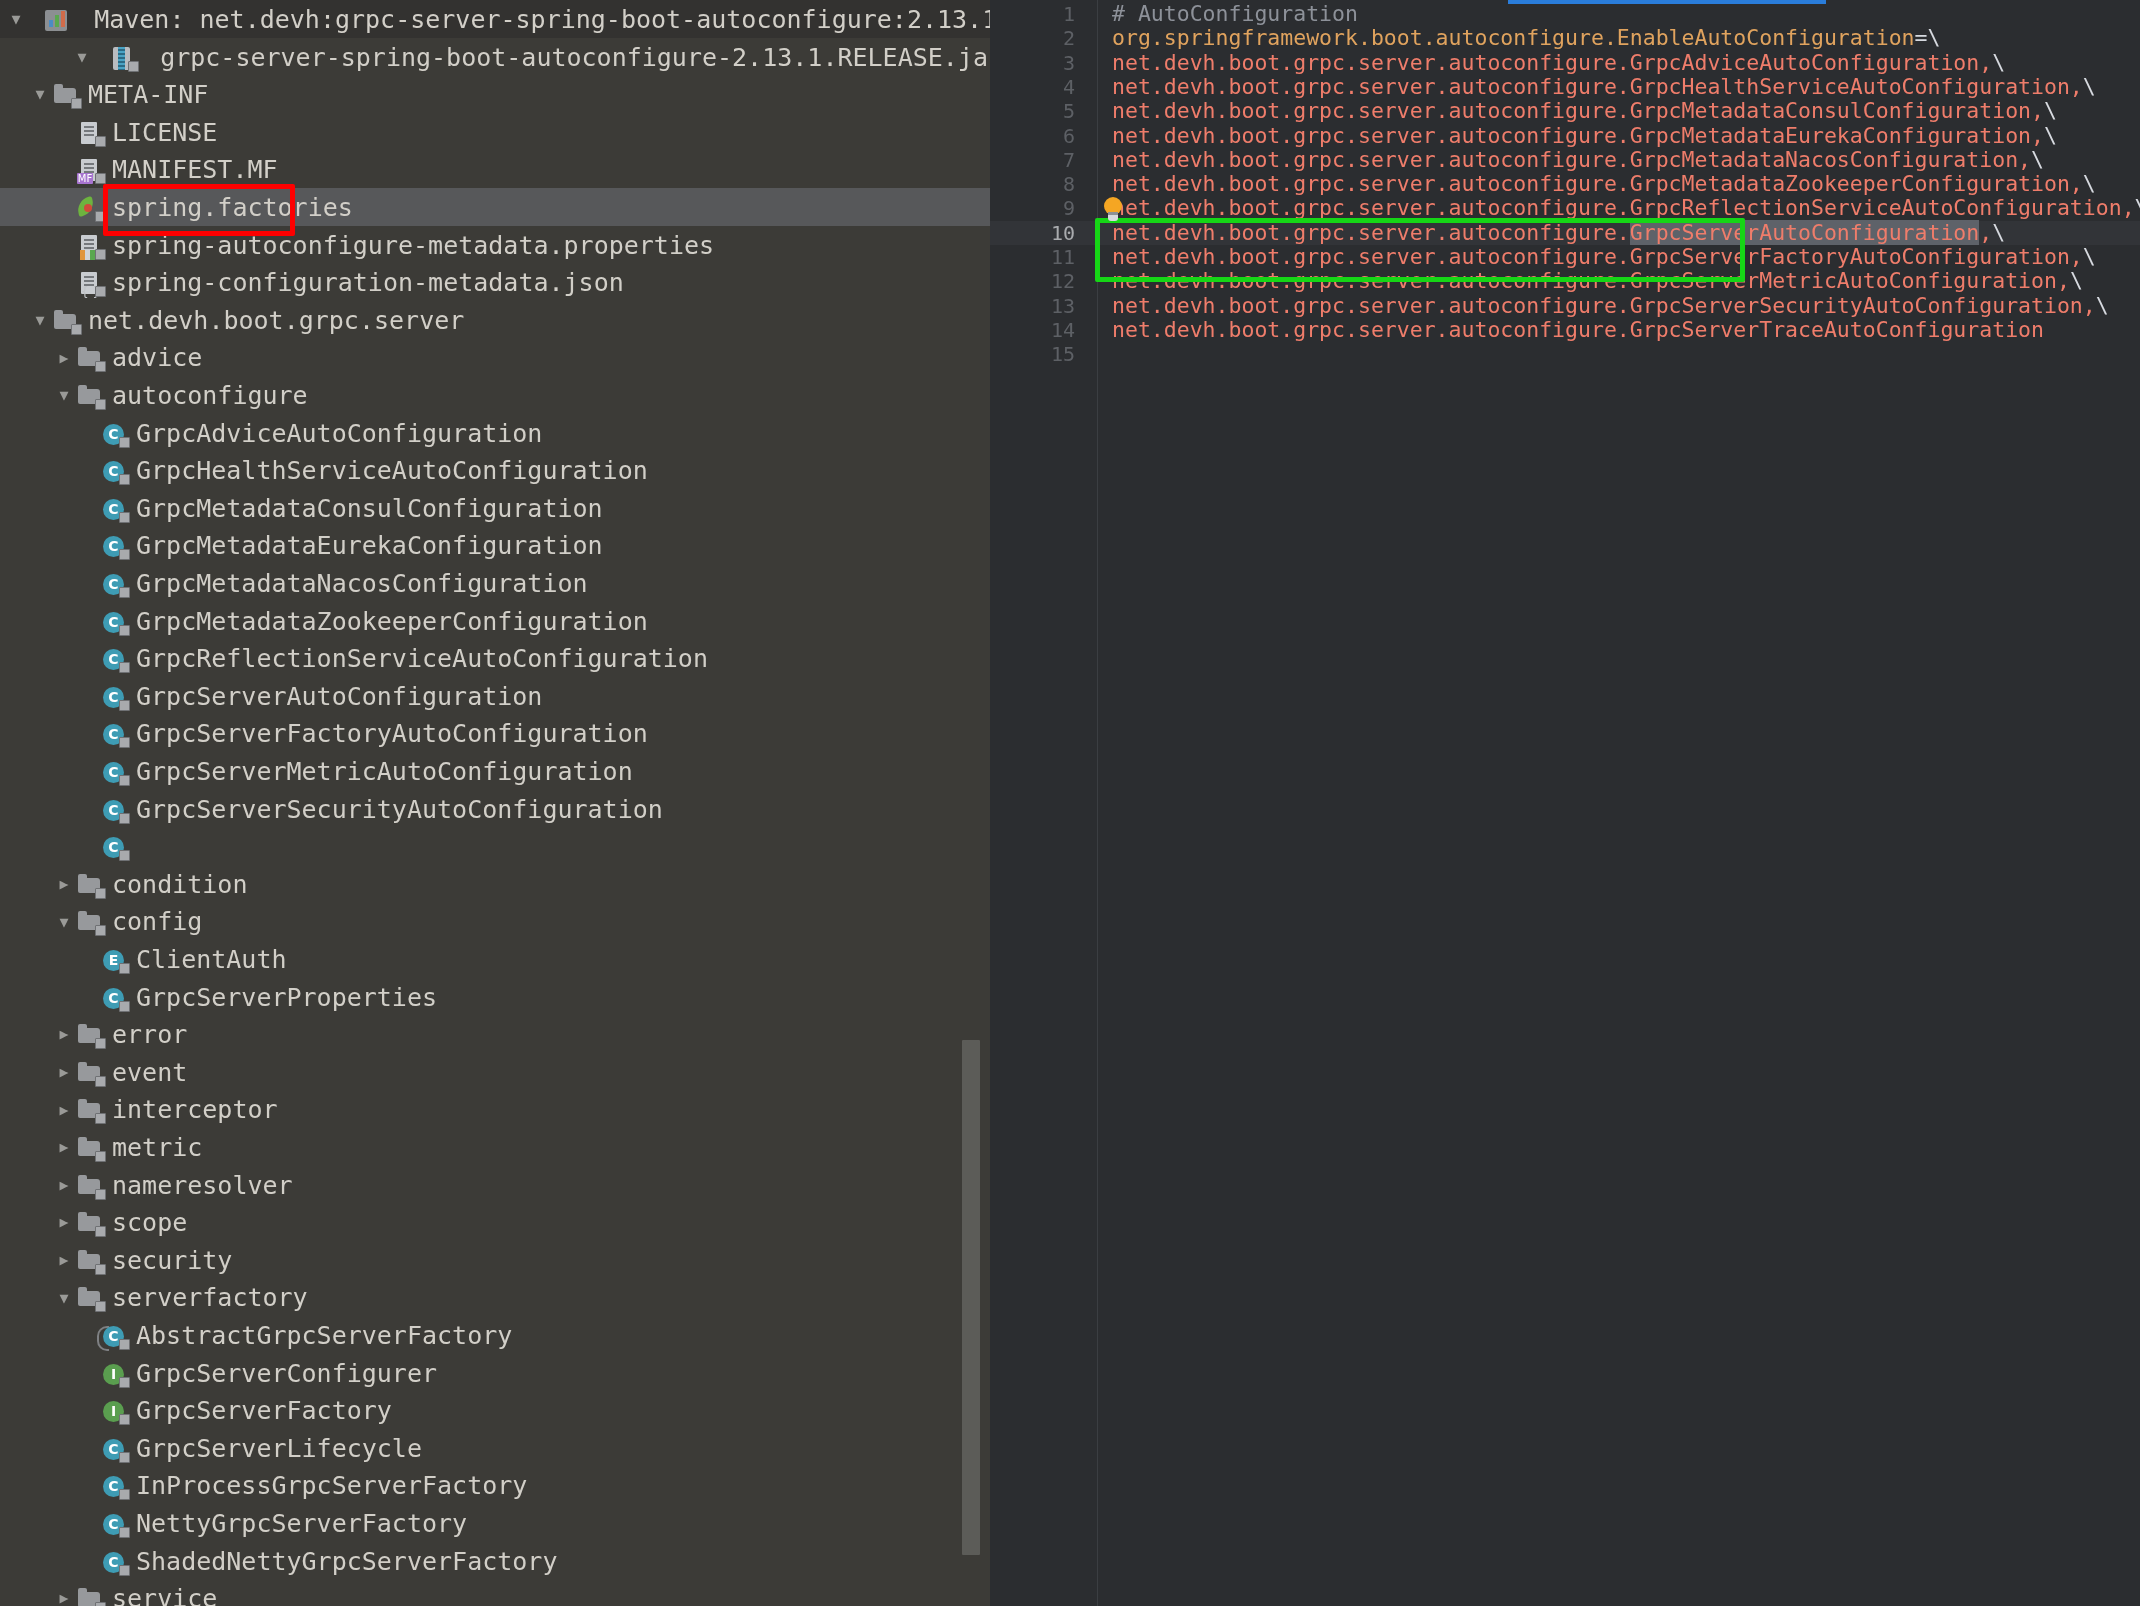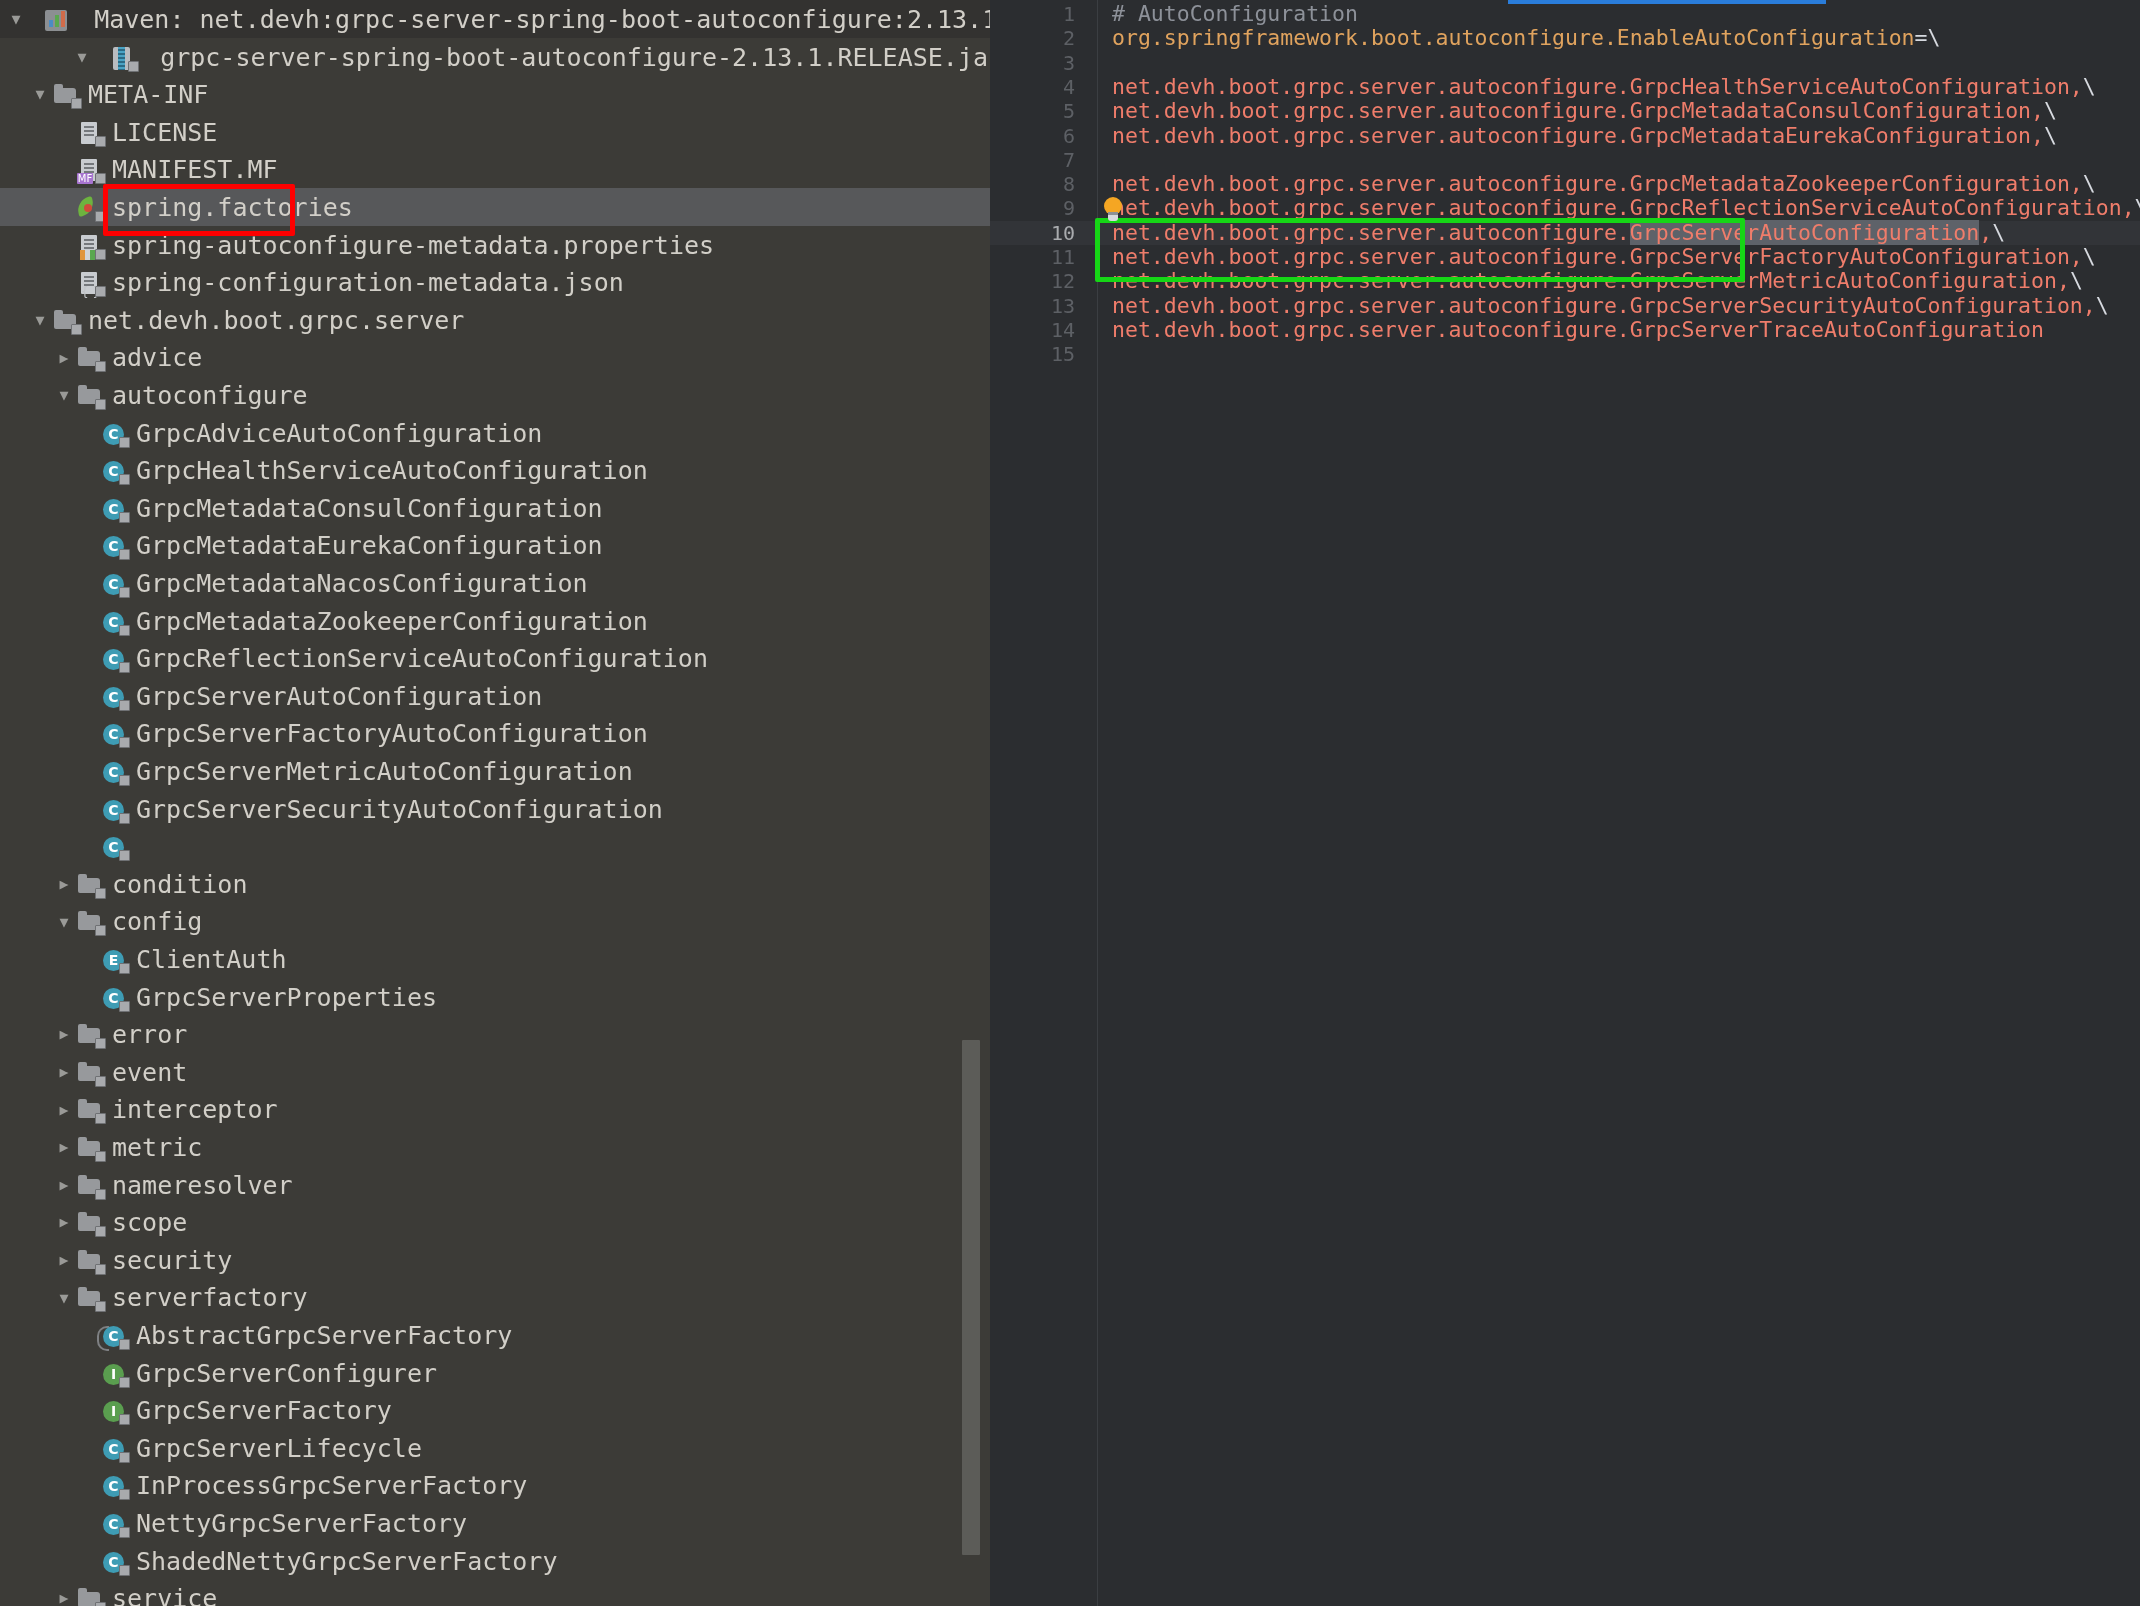--- a/index.html
+++ b/index.html
@@ -386,25 +386,25 @@
   <div id="red-annot" style="left: 103px; top: 184px; width: 182px; height: 41.6px;"></div>
 
   <div id="editor-panel">
     <div id="tab-underline" style="left:518px; width:318px;"></div>
     <div id="gutter"></div>
     <div id="gutter-sep"></div>
 
     <div id="ed-lines">
         <div class="ed-line" style="top: 2px; z-index: 2;"><span class="num">1</span><span class="code"><span class="tok-comment"># AutoConfiguration</span></span></div>
         <div class="ed-line" style="top: 26.3px; z-index: 2;"><span class="num">2</span><span class="code"><span class="tok-key">org.springframework.boot.autoconfigure.EnableAutoConfiguration</span><span class="tok-esc">=</span><span class="tok-esc">\</span></span></div>
-        <div class="ed-line" style="top: 50.6px; z-index: 2;"><span class="num">3</span></div>
+        <div class="ed-line" style="top: 50.6px; z-index: 2;"><span class="num">3</span><span class="code"><span>net.devh.boot.grpc.server.autoconfigure.GrpcAdviceAutoConfiguration,</span><span class="tok-esc">\</span></span></div>
         <div class="ed-line" style="top: 74.9px; z-index: 2;"><span class="num">4</span><span class="code"><span>net.devh.boot.grpc.server.autoconfigure.GrpcHealthServiceAutoConfiguration,</span><span class="tok-esc">\</span></span></div>
         <div class="ed-line" style="top: 99.2px; z-index: 2;"><span class="num">5</span><span class="code"><span>net.devh.boot.grpc.server.autoconfigure.GrpcMetadataConsulConfiguration,</span><span class="tok-esc">\</span></span></div>
         <div class="ed-line" style="top: 123.5px; z-index: 2;"><span class="num">6</span><span class="code"><span>net.devh.boot.grpc.server.autoconfigure.GrpcMetadataEurekaConfiguration,</span><span class="tok-esc">\</span></span></div>
-        <div class="ed-line" style="top: 147.8px; z-index: 2;"><span class="num">7</span></div>
+        <div class="ed-line" style="top: 147.8px; z-index: 2;"><span class="num">7</span><span class="code"><span>net.devh.boot.grpc.server.autoconfigure.GrpcMetadataNacosConfiguration,</span><span class="tok-esc">\</span></span></div>
         <div class="ed-line" style="top: 172.1px; z-index: 2;"><span class="num">8</span><span class="code"><span>net.devh.boot.grpc.server.autoconfigure.GrpcMetadataZookeeperConfiguration,</span><span class="tok-esc">\</span></span></div>
         <div class="ed-line" style="top: 196.4px; z-index: 2;"><span class="num">9</span><span class="code"><span>net.devh.boot.grpc.server.autoconfigure.GrpcReflectionServiceAutoConfiguration,</span><span class="tok-esc">\</span></span></div>
         <div class="cur-line-bg" style="top: 220.7px;"></div>
         <div class="ed-line cur" style="top: 220.7px; z-index: 2;"><span class="num">10</span><span class="code"><span>net.devh.boot.grpc.server.autoconfigure.</span><span class="tok-sel">GrpcServerAutoConfiguration</span><span>,</span><span class="tok-esc">\</span></span></div>
         <div class="ed-line" style="top: 245px; z-index: 2;"><span class="num">11</span><span class="code"><span>net.devh.boot.grpc.server.autoconfigure.GrpcServerFactoryAutoConfiguration,</span><span class="tok-esc">\</span></span></div>
         <div class="ed-line" style="top: 269.3px; z-index: 2;"><span class="num">12</span><span class="code"><span>net.devh.boot.grpc.server.autoconfigure.GrpcServerMetricAutoConfiguration,</span><span class="tok-esc">\</span></span></div>
         <div class="ed-line" style="top: 293.6px; z-index: 2;"><span class="num">13</span><span class="code"><span>net.devh.boot.grpc.server.autoconfigure.GrpcServerSecurityAutoConfiguration,</span><span class="tok-esc">\</span></span></div>
         <div class="ed-line" style="top: 317.9px; z-index: 2;"><span class="num">14</span><span class="code"><span>net.devh.boot.grpc.server.autoconfigure.GrpcServerTraceAutoConfiguration</span></span></div>
         <div class="ed-line" style="top: 342.2px; z-index: 2;"><span class="num">15</span><span class="code"><span></span></span></div>
       </div>

